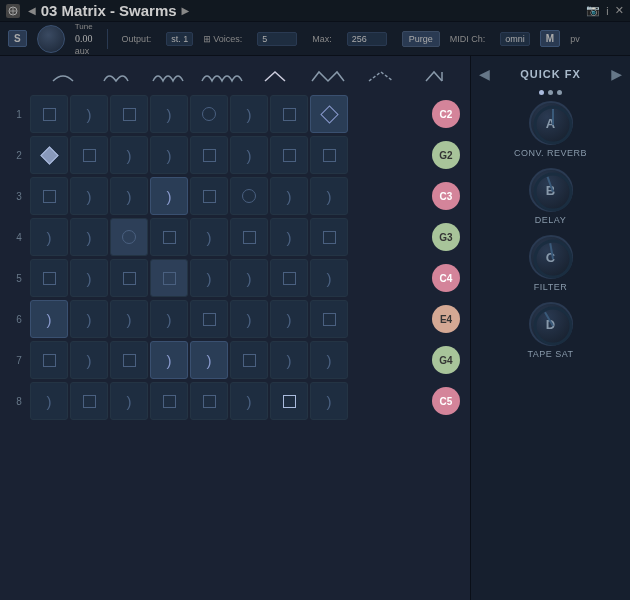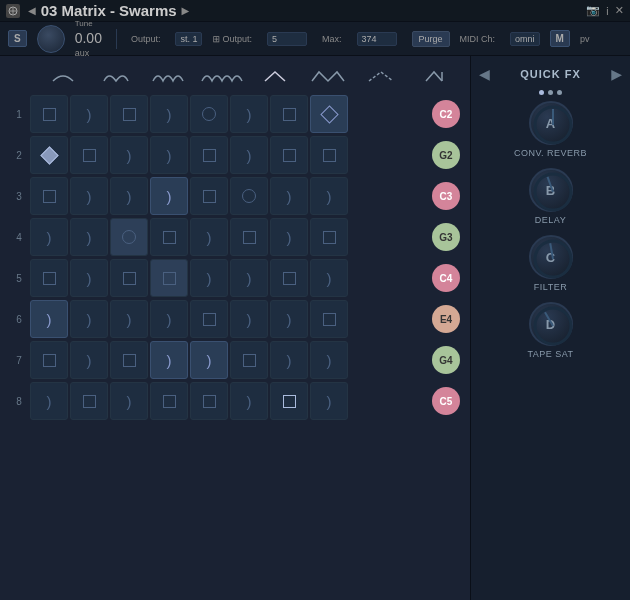--- a/index.html
+++ b/index.html
@@ -122,22 +122,23 @@
       height: 28px;
       background: radial-gradient(circle at 40% 35%, #3a4a62, #1a2535);
       border-radius: 50%;
       border: 1px solid #3a5070;
       display: flex;
       align-items: center;
       justify-content: center;
     }
     .tune-value {
       color: #aaa;
-      font-size: 14px;
+      font-size: 10px;
       text-align: right;
+      font-family: Liberation Serif, serif;
     }
     .px-section {
       color: #888;
       font-size: 9px;
     }
     .memory-bar-container {
       display: flex;
       align-items: center;
       gap: 3px;
     }
@@ -409,24 +410,24 @@
     <div class="tune-label">Tune</div>
     <div class="tune-value">0.00</div>
     <div class="px-section">aux</div>
   </div>
   <div class="toolbar-divider"></div>
   <div class="toolbar-group">
     <span class="toolbar-label">Output:</span>
     <span class="toolbar-select">st. 1</span>
   </div>
   <div class="toolbar-group">
-    <span class="toolbar-label">⊞ Output:</span>
+    <span class="toolbar-label">⊞ Voices:</span>
     <span class="toolbar-value">5</span>
     <span class="toolbar-label">Max:</span>
-    <span class="toolbar-value">374</span>
+    <span class="toolbar-value">256</span>
     <button class="purge-btn">Purge</button>
   </div>
   <div class="toolbar-group">
     <span class="toolbar-label">MIDI Ch:</span>
     <span class="toolbar-select">omni</span>
   </div>
   <div class="m-btn">M</div>
   <span class="px-section">pv</span>
 </div>
 

